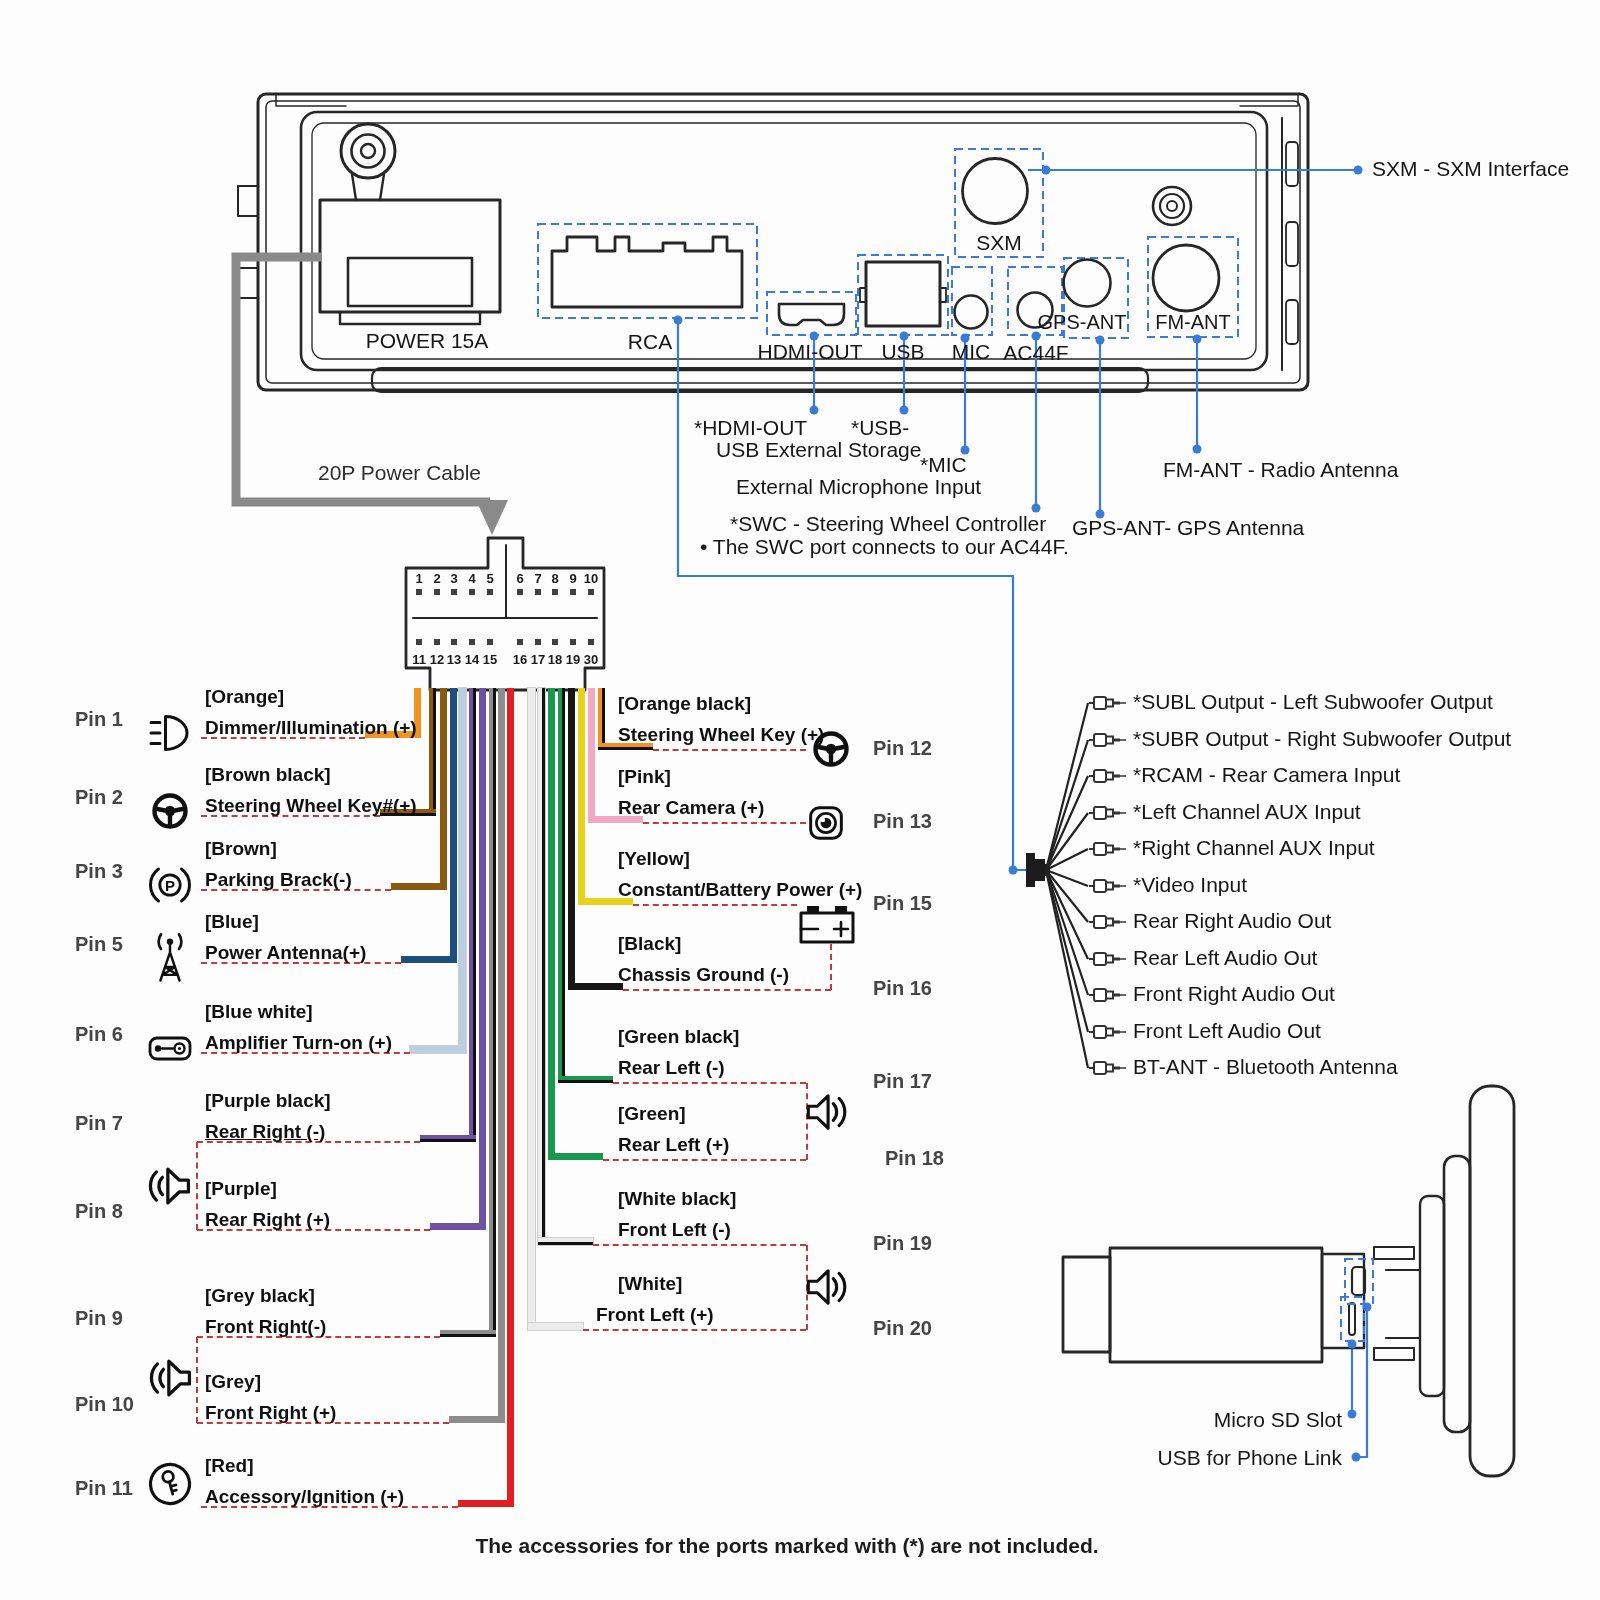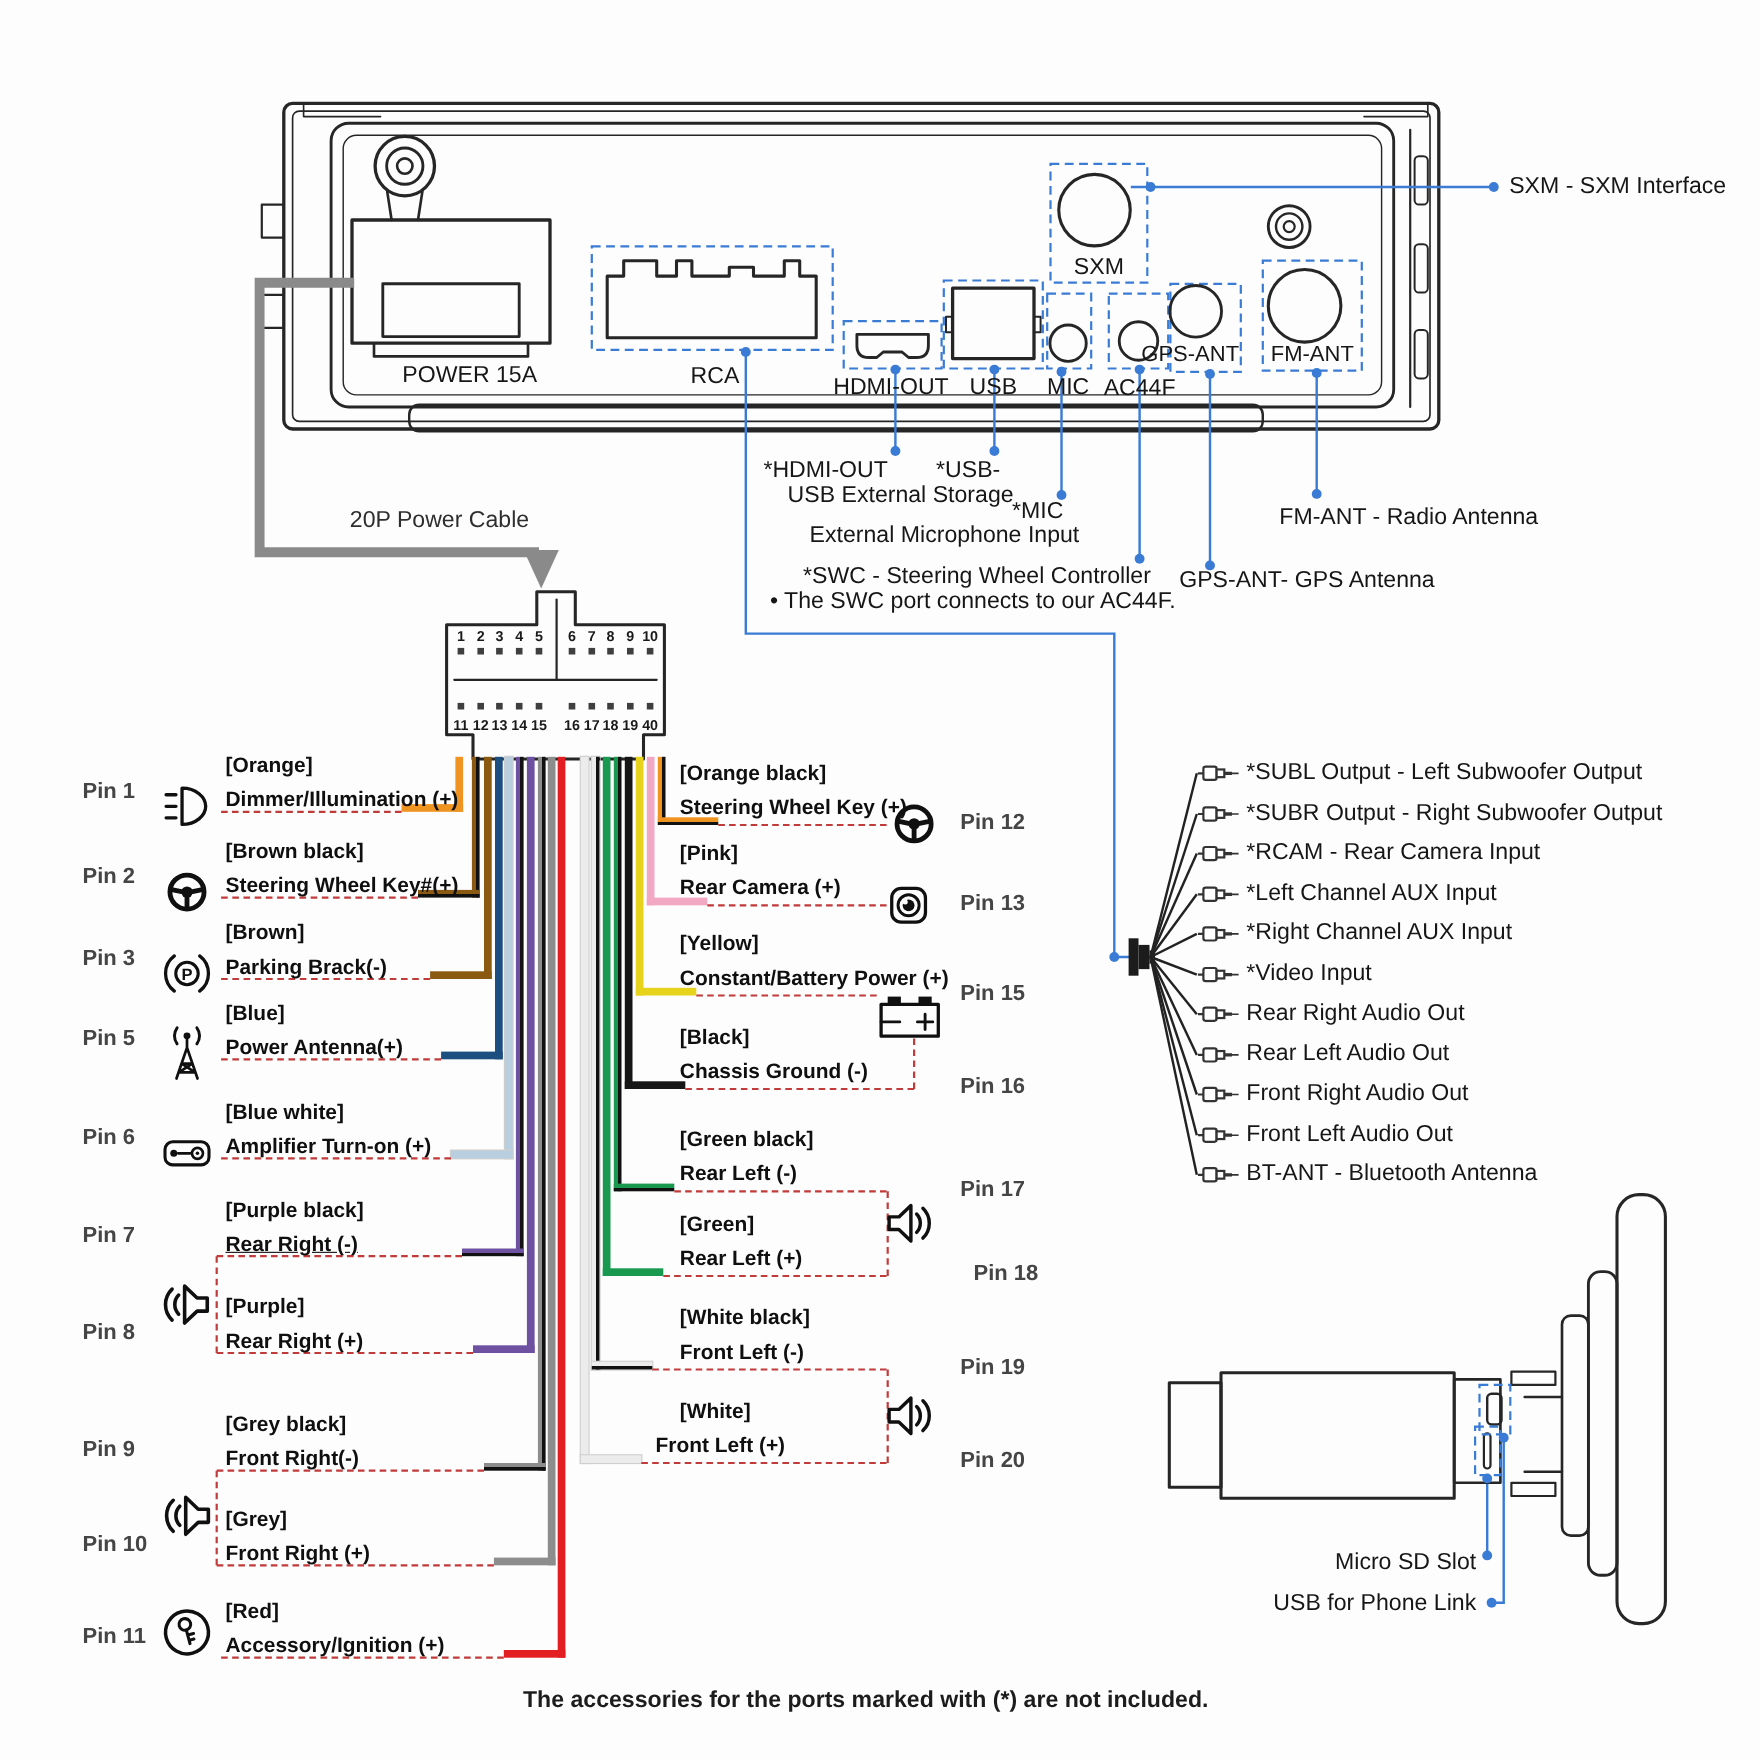--- a/index.html
+++ b/index.html
@@ -453,21 +453,21 @@
       <div class="consq" style="left:552px;top:589px;"></div>
       <div class="consq" style="left:552px;top:639px;"></div>
       <div class="connum" style="left:555px;top:652px;">18</div>
       <div class="connum" style="left:573px;top:571px;">9</div>
       <div class="consq" style="left:570px;top:589px;"></div>
       <div class="consq" style="left:570px;top:639px;"></div>
       <div class="connum" style="left:573px;top:652px;">19</div>
       <div class="connum" style="left:591px;top:571px;">10</div>
       <div class="consq" style="left:588px;top:589px;"></div>
       <div class="consq" style="left:588px;top:639px;"></div>
-      <div class="connum" style="left:591px;top:652px;">40</div>
+      <div class="connum" style="left:591px;top:652px;">30</div>
       <div class="icon" style="left:1088px;top:694px;width:40px;height:18px;">
         <svg width="40" height="18" viewBox="0 0 40 18" stroke="#333" stroke-width="2" fill="#fff">
           <line x1="1" y1="9" x2="6" y2="9"></line>
           <rect x="6" y="3" width="12" height="12" rx="2"></rect>
           <rect x="18" y="5.5" width="7" height="7"></rect>
           <line x1="25" y1="9" x2="32" y2="9" stroke-width="3"></line>
           <line x1="32" y1="9" x2="38" y2="9" stroke-width="1.5"></line>
         </svg>
       </div>
       <div class="rcaitem" style="left:1133px;top:690px;">*SUBL Output - Left Subwoofer Output</div>

